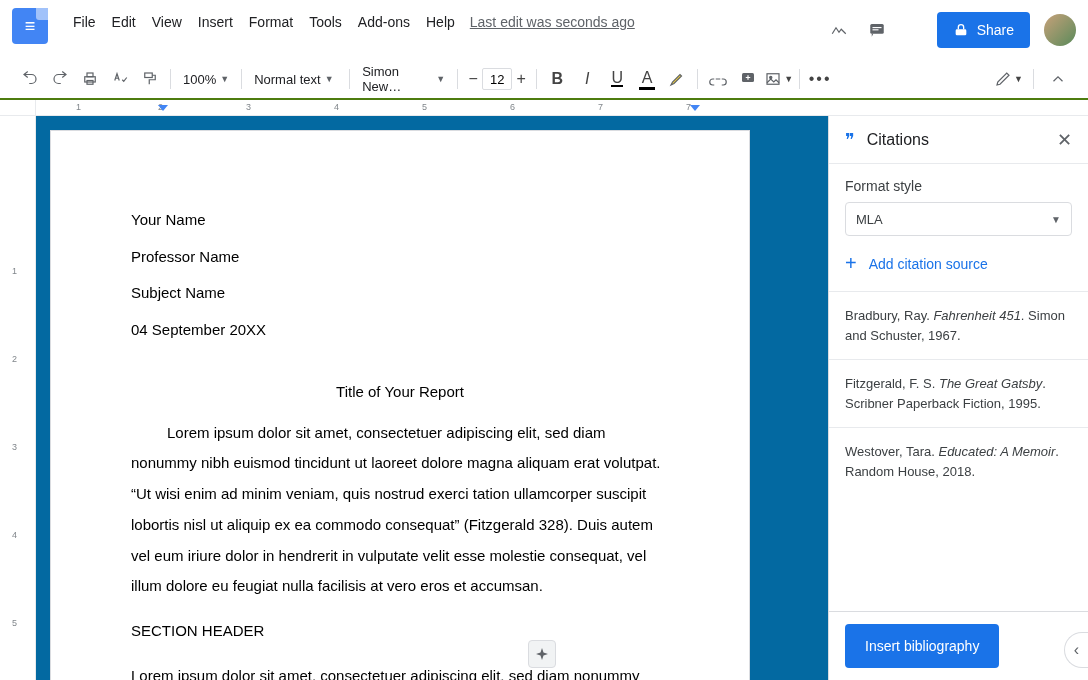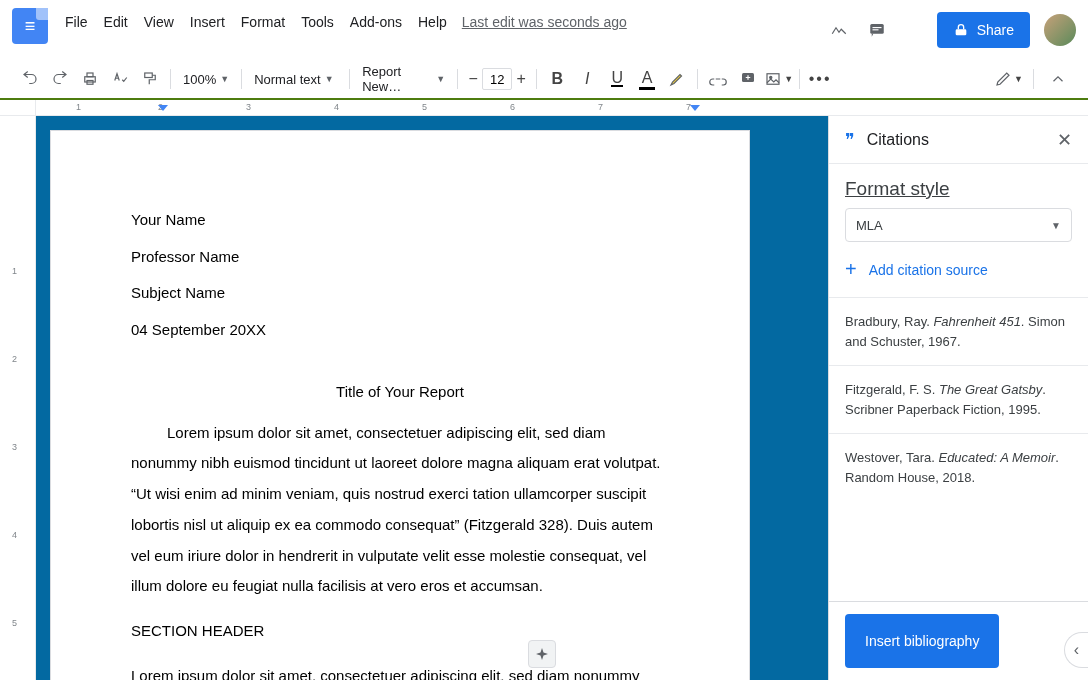--- a/index.html
+++ b/index.html
@@ -7,21 +7,21 @@
 
 
 .header { display:flex; align-items:flex-start; padding:8px 12px 0 12px; height:60px; }
 .brand-icon { width:36px; height:36px; background:#4285f4; border-radius:4px; position:relative; margin-right:10px; display:flex; align-items:center; justify-content:center; }
 .brand-icon span { color:#fff; font-size:18px; font-weight:bold; }
 .brand-icon::after { content:''; position:absolute; top:0; right:0; width:12px; height:12px; background:#a1c2fa; border-bottom-left-radius:3px; }
 .title-area { flex:1; }
 .title-row { display:flex; align-items:center; gap:8px; height:22px; }
 .doc-title { font-size:18px; color:#202124; }
 .title-icn { width:16px; height:16px; color:#5f6368; display:inline-flex; align-items:center; justify-content:center; }
-.menu-row { display:flex; align-items:center; gap:2px; height:24px; margin-top:2px; }
+.menu-row { display:flex; align-items:center; gap:2px; height:24px; margin-top:2px;margin-left:8px; }
 .menu-item { font-size:14px; color:#202124; padding:4px 7px; border-radius:4px; cursor:pointer; }
 .edit-status { font-size:14px; color:#5f6368; text-decoration:underline; margin-left:6px; cursor:pointer; }
 .header-actions { display:flex; align-items:center; gap:14px; margin-top:4px; }
 .hdr-icn { width:24px; height:24px; color:#5f6368; display:flex; align-items:center; justify-content:center; cursor:pointer; }
 .share-btn { background:#1a73e8; color:#fff; border:none; border-radius:4px; height:36px; padding:0 16px; font-size:14px; font-weight:500; display:flex; align-items:center; gap:8px; cursor:pointer;margin-left:34px; }
 .avatar { width:32px; height:32px; border-radius:50%; background:linear-gradient(135deg,#c7a17a,#5a8a5a); }
 
 
 .toolbar { display:flex; align-items:center; height:40px; border-bottom:2px solid #4d7c0f; padding:0 16px; gap:2px; }
 .tbtn { min-width:28px; height:28px; display:flex; align-items:center; justify-content:center; color:#444; border-radius:4px; cursor:pointer; }
@@ -56,28 +56,28 @@
 .page .body { line-height:2.05; }
 .page .sect { text-transform:uppercase; }
 
 
 .citations { width:260px; border-left:1px solid #dadce0; background:#fff; display:flex; flex-direction:column; }
 .cit-head { display:flex; align-items:center; height:48px; padding:0 16px; gap:12px; border-bottom:1px solid #e8eaed; }
 .cit-head .quote { color:#1a73e8; font-size:18px; }
 .cit-head h2 { font-size:16px; font-weight:400; color:#202124; flex:1; }
 .cit-head .close { color:#5f6368; cursor:pointer; font-size:18px; }
 .cit-body { padding:14px 16px 0 16px; flex:1; overflow:auto; }
-.fmt-label { font-size:19px; color:#3c4043; margin-bottom:8px; display:block;text-decoration:underline; }
+.fmt-label { font-size:14px; color:#3c4043; margin-bottom:8px; display:block; }
 .fmt-select { display:flex; align-items:center; justify-content:space-between; width:100%; height:34px; border:1px solid #dadce0; border-radius:4px; padding:0 10px; font-size:13px; color:#3c4043; cursor:pointer; }
 .add-src { display:flex; align-items:center; gap:12px; color:#1a73e8; font-size:14px; font-weight:500; padding:16px 0; cursor:pointer; }
 .add-src .plus { font-size:20px; }
 .source { border-top:1px solid #e8eaed; margin:0 -16px; padding:14px 16px; font-size:13px; color:#3c4043; line-height:1.5; }
 .source em { font-style:italic; }
 .cit-foot { border-top:1px solid #dadce0; padding:12px 16px; }
-.insert-bib { background:#1a73e8; color:#fff; border:none; border-radius:4px; height:54px; padding:0 20px; font-size:14px; font-weight:500; cursor:pointer; }
+.insert-bib { background:#1a73e8; color:#fff; border:none; border-radius:4px; height:44px; padding:0 20px; font-size:14px; font-weight:500; cursor:pointer; }
 
 
 .explore { position:absolute; bottom:12px; right:272px; width:28px; height:28px; background:#f1f3f4; border:1px solid #dadce0; border-radius:4px; display:flex; align-items:center; justify-content:center; color:#5f6368; cursor:pointer; }
 .side-tab { position:absolute; right:0; bottom:12px; width:24px; height:36px; border:1px solid #dadce0; border-right:none; border-radius:18px 0 0 18px; background:#fff; display:flex; align-items:center; justify-content:center; color:#5f6368; cursor:pointer; }
 
 
 svg { width:18px; height:18px; }
 .tbtn svg, .hdr-icn svg { stroke:#5f6368; fill:none; stroke-width:1.6; }
 </style>
 </head>
@@ -159,21 +159,21 @@
       <span>100%</span>
       <span class="caret">▼</span>
     </div>
   <div class="tsep"></div>
   <div class="tsel" style="width:95px">
       <span>Normal text</span>
       <span class="caret">▼</span>
     </div>
   <div class="tsep"></div>
   <div class="tsel" style="width:95px">
-      <span>Report New…</span>
+      <span>Simon New…</span>
       <span class="caret">▼</span>
     </div>
   <div class="tsep"></div>
   <div class="fontsize-box">
     <div class="tbtn" style="min-width:18px">−</div>
     <div class="val">12</div>
     <div class="tbtn" style="min-width:18px">+</div>
   </div>
   <div class="tsep"></div>
   <div class="tbtn">

